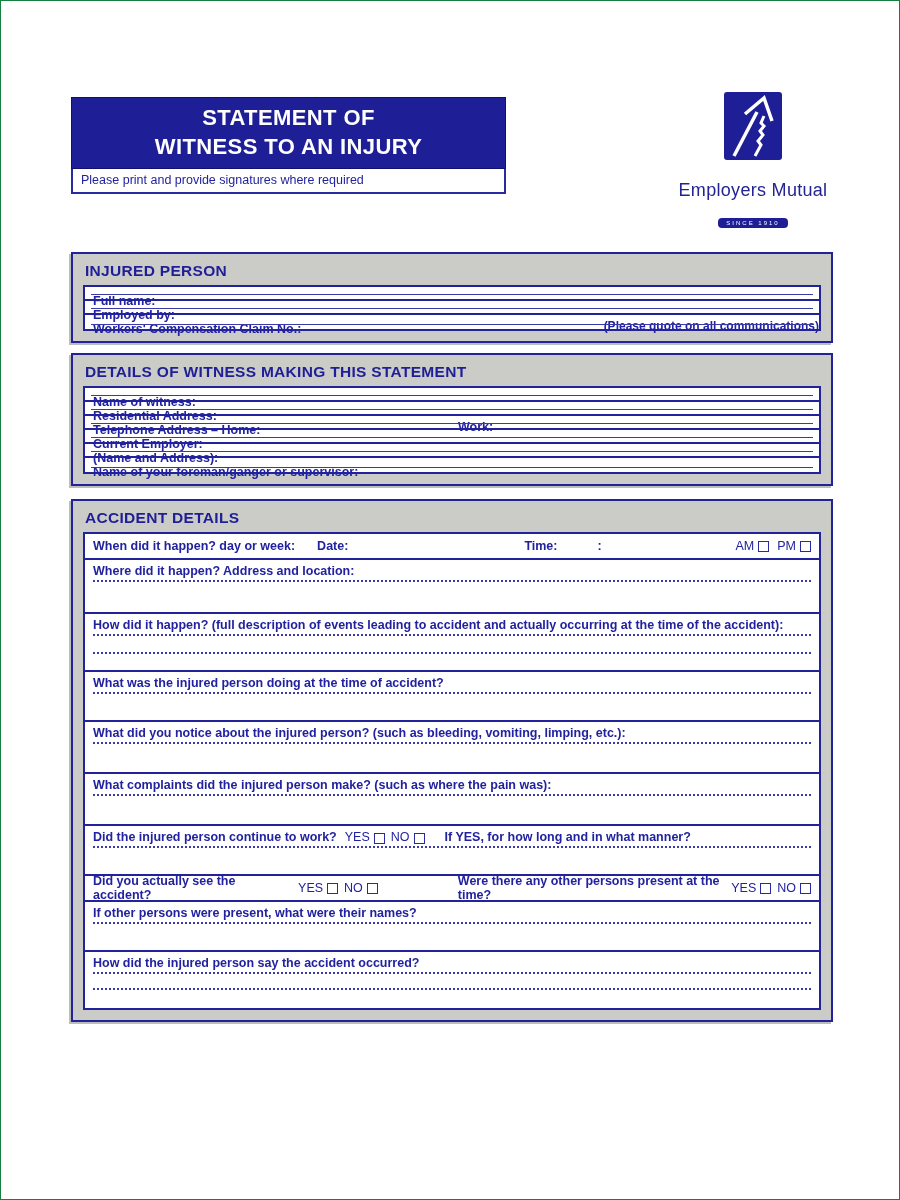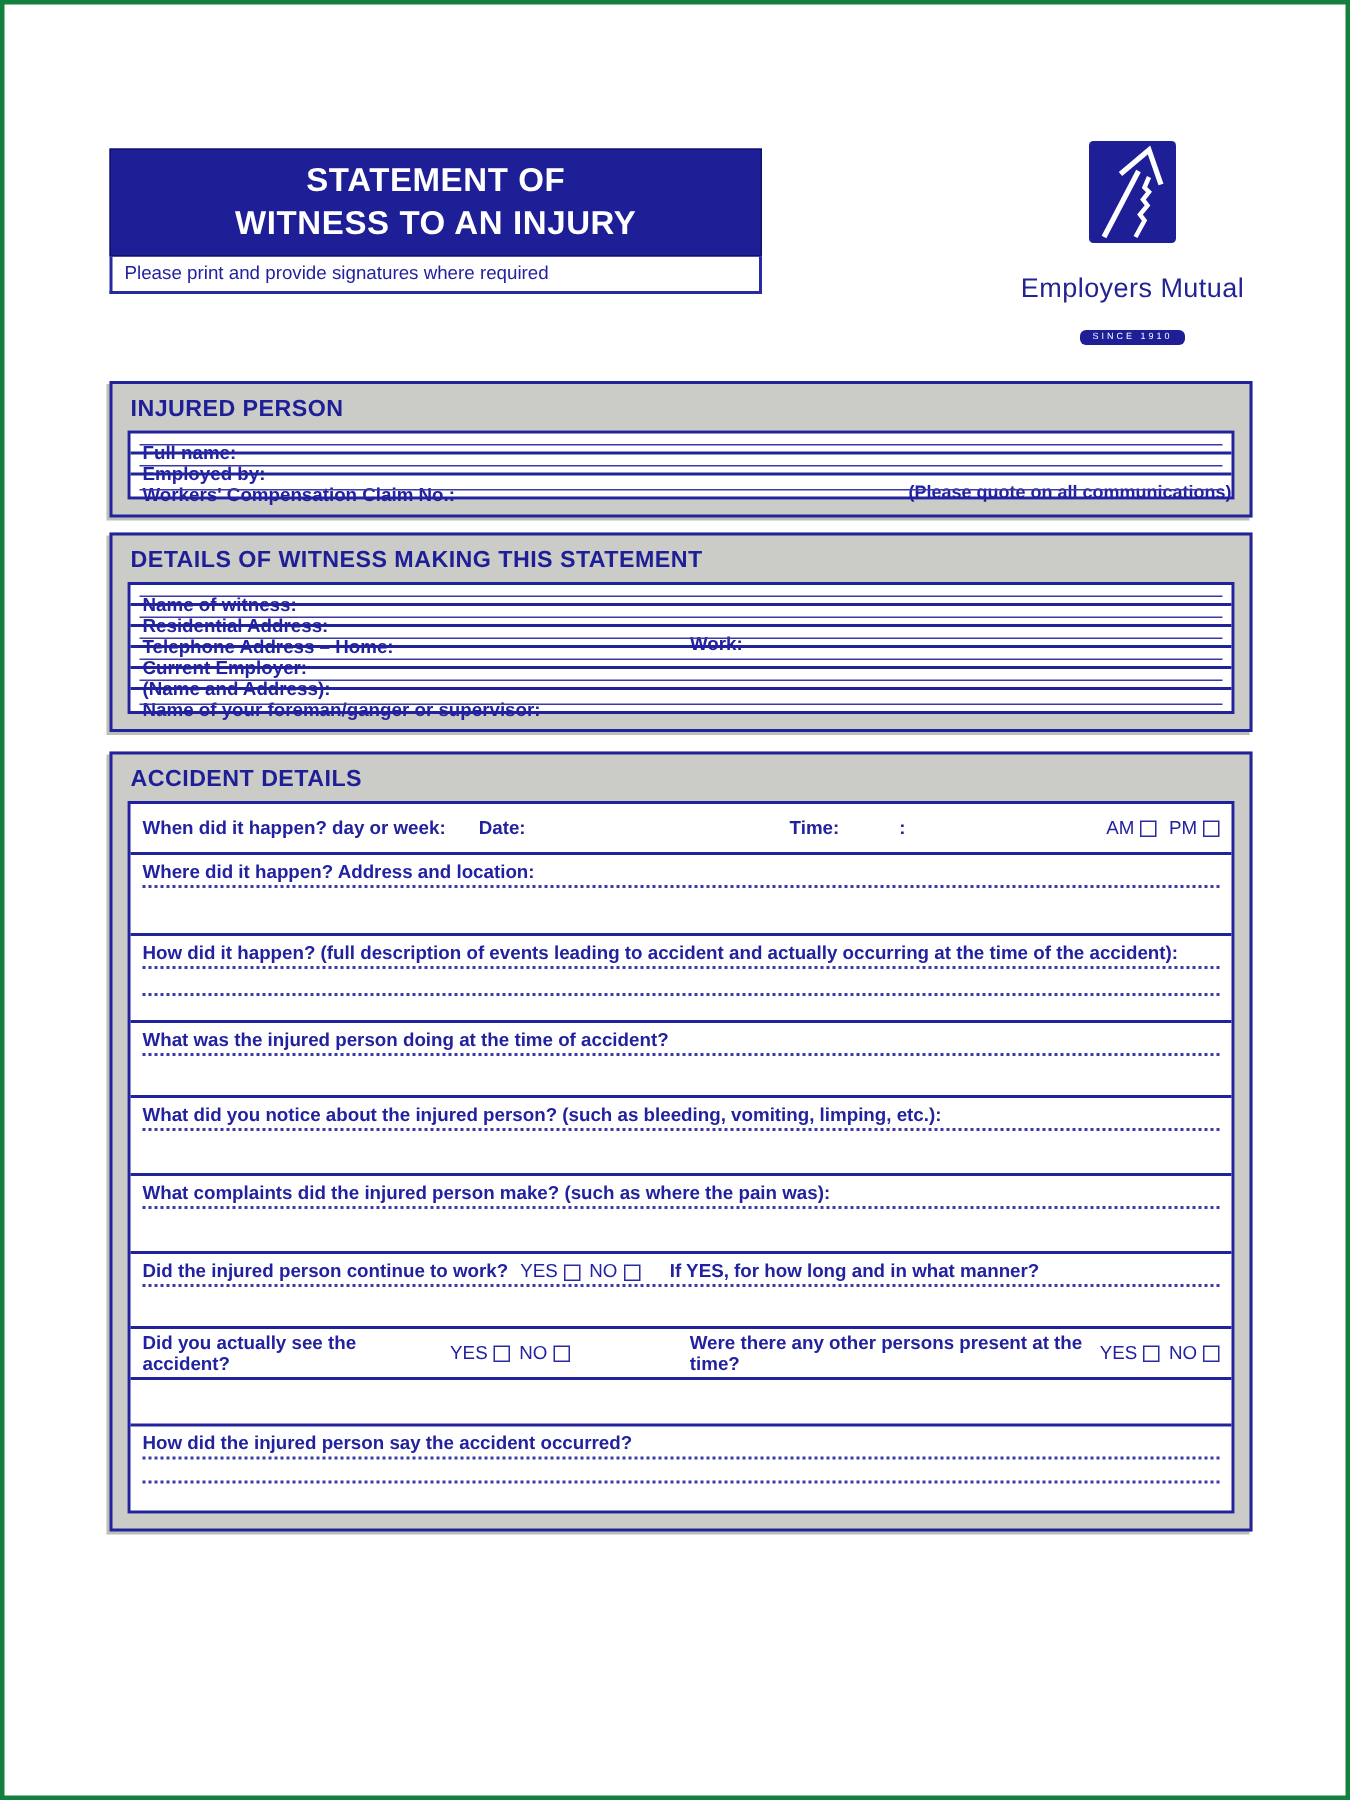--- a/index.html
+++ b/index.html
@@ -2,21 +2,21 @@
 <html><head>
 <meta charset="utf-8">
 <style>
   * { box-sizing: border-box; margin: 0; padding: 0; }
   html, body { background: #ffffff; }
   body { font-family: "Liberation Sans", sans-serif; }
   .page {
     position: relative;
     width: 900px; height: 1200px;
     background: #ffffff;
-    border: 3px solid #15803d;
+    border: 1px solid #15803d;
     overflow: hidden;
   }
   .content { position: absolute; left: 70px; top: 96px; width: 762px; }
 
   
   .header-row { display: flex; justify-content: space-between; align-items: flex-start; }
   .title-wrap { width: 435px; }
   .title-box {
     background: #1e1e96; border: 1px solid #10106e;
     color: #ffffff; text-align: center;
@@ -68,21 +68,21 @@
   .qline {
     display: flex; align-items: flex-end;
     border-bottom: 2px dotted #3a3aa8;
     padding-bottom: 2px; min-height: 19px;
   }
   .qlabel { color: #2222a0; font-weight: bold; font-size: 12.5px; }
   .plain { font-weight: normal; }
   .dotline { border-bottom: 2px dotted #3a3aa8; }
   .sp30 { height: 30px; } .sp28 { height: 28px; } .sp26 { height: 26px; } .sp18 { height: 18px; } .sp16 { height: 16px; } .sp14 { height: 14px; }
 
-  .inline-row { display: flex; align-items: center; height: 26px; padding: 16px 8px; border-bottom: 2px solid #22229a; }
+  .inline-row { display: flex; align-items: center; height: 26px; padding: 0 8px; border-bottom: 2px solid #22229a; }
   .cb {
     display: inline-block; width: 11px; height: 11px;
     border: 1.5px solid #2a2aa0; background: #ffffff;
     vertical-align: -1px; margin-left: 4px; flex: 0 0 auto;
   }
   .ynlabel { color: #2222a0; font-size: 12.5px; margin-left: 10px; white-space: nowrap; }
   .ynlabel-first { margin-left: 8px; }
   .ml-auto { margin-left: auto; }
 </style>
 </head>
@@ -233,20 +233,23 @@
           <span class="ynlabel plain" style="margin-left:6px">NO</span>
           <span class="cb"></span>
           <span class="qlabel" style="margin-left:80px">Were there any other persons present at the time?</span>
           <span class="ynlabel plain ml-auto">YES</span>
           <span class="cb"></span>
           <span class="ynlabel plain" style="margin-left:6px">NO</span>
           <span class="cb"></span>
         </div>
 
         <div class="arow">
+          <div class="qline">
+            <span class="qlabel">If other persons were present, what were their names?</span>
+          </div>
           <div class="sp26"></div>
         </div>
 
         <div class="arow">
           <div class="qline">
             <span class="qlabel">How did the injured person say the accident occurred?</span>
           </div>
           <div class="sp14"></div>
           <div class="dotline"></div>
           <div class="sp18"></div>

